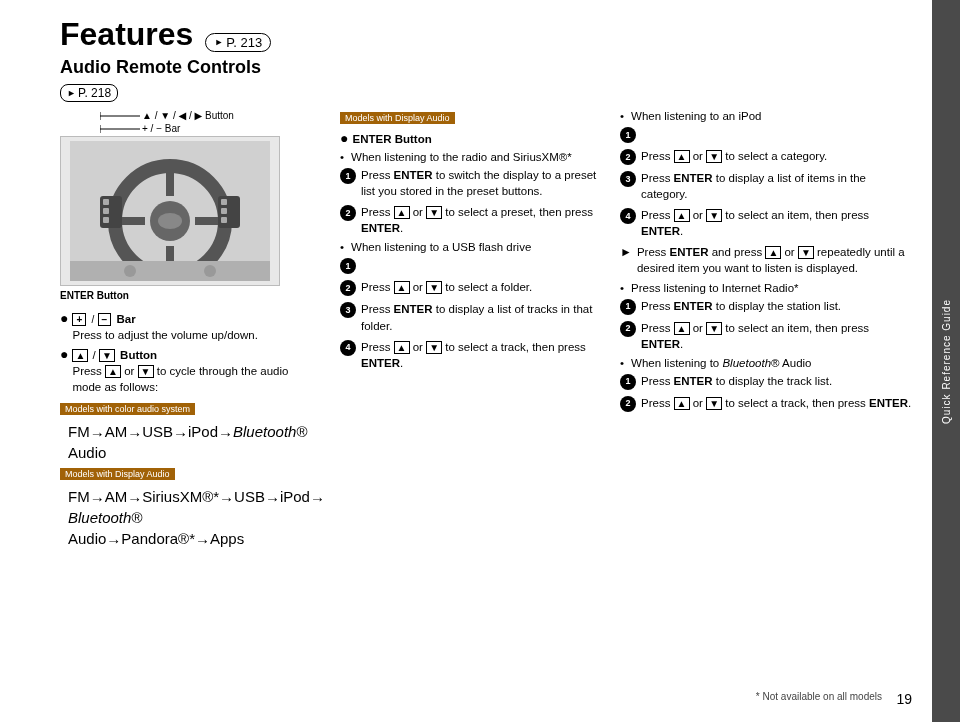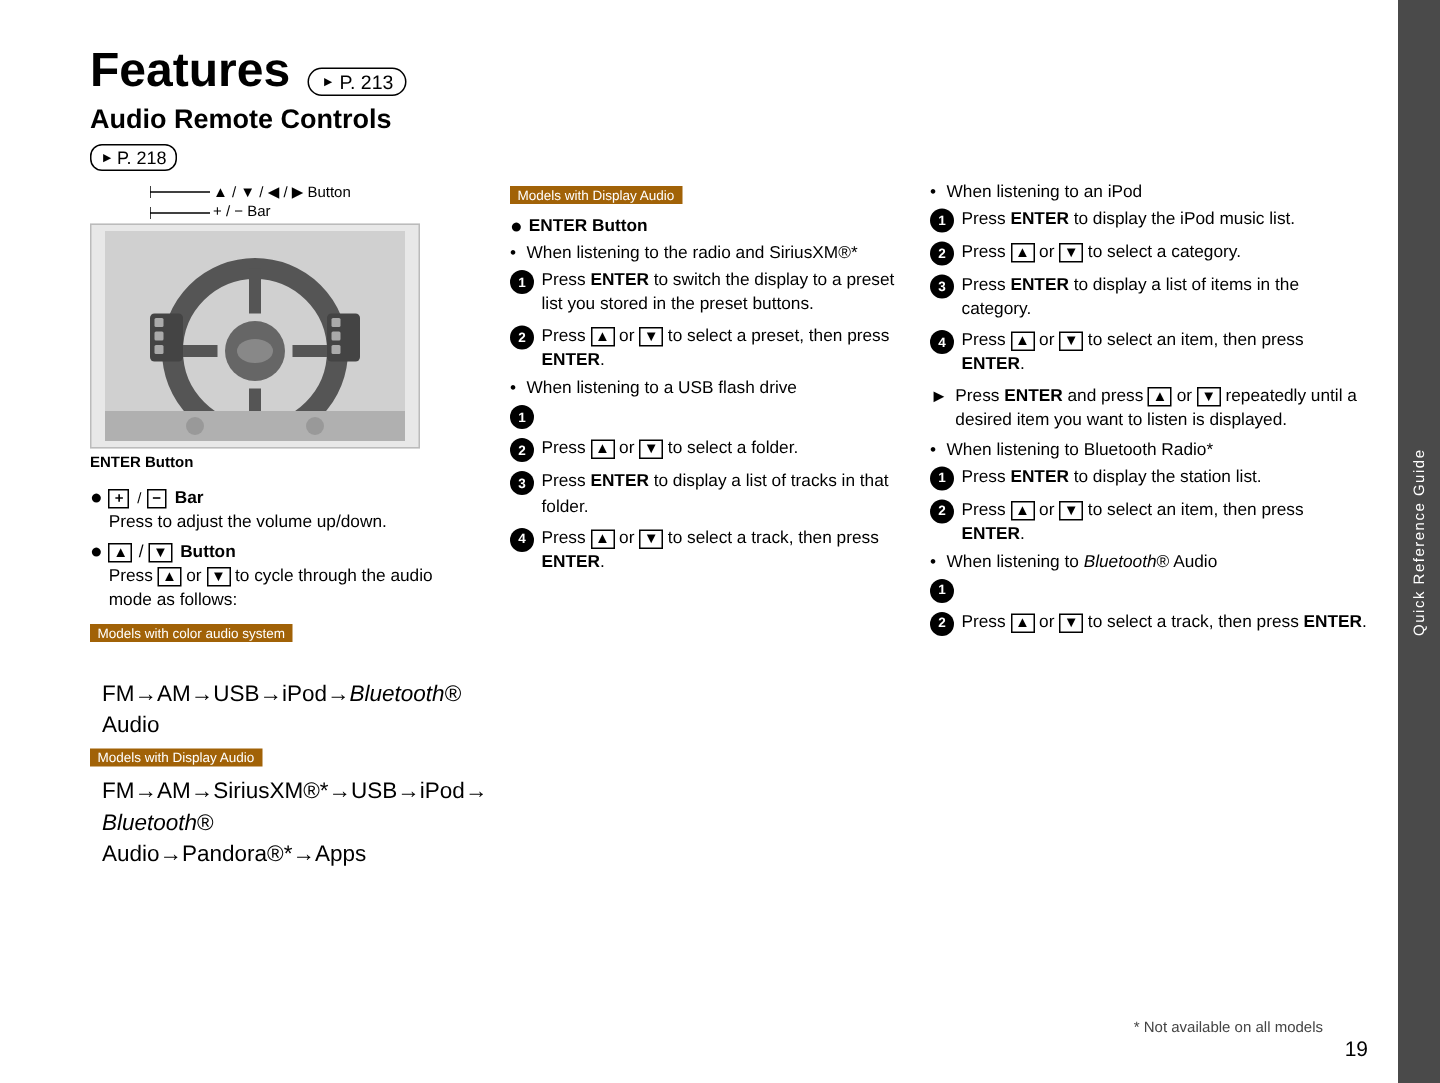--- a/index.html
+++ b/index.html
@@ -7,21 +7,21 @@
       font-family: Arial, Helvetica, sans-serif;
       font-size: 12px;
       background: #fff;
       width: 960px;
       height: 722px;
       overflow: hidden;
       display: flex;
     }
     .main-content {
       flex: 1;
-      padding: 28px 20px 20px 60px;
+      padding: 16px 20px 20px 60px;
       position: relative;
     }
     .right-sidebar {
       width: 28px;
       background: #4a4a4a;
       display: flex;
       align-items: center;
       justify-content: center;
     }
     .sidebar-text {
@@ -152,21 +152,21 @@
       margin-left: 0;
     }
     .arrow-sym {
       font-size: 12px;
       flex-shrink: 0;
     }
     .italic { font-style: italic; text-align: center; }
     b { font-weight: bold; }
     .footer-note {
       position: absolute;
-      bottom: 31px;
+      bottom: 20px;
       right: 50px;
       font-size: 10px;
       color: #444;
     }
     .page-num {
       position: absolute;
       bottom: 15px;
       right: 20px;
       font-size: 14px;
       font-weight: normal;
@@ -280,21 +280,21 @@
             <b> Button</b><br>
             <span>Press </span>
             <span style="font-size:10px; border:1px solid #000; padding:0 2px; font-weight:bold;">▲</span>
             <span> or </span>
             <span style="font-size:10px; border:1px solid #000; padding:0 2px; font-weight:bold;">▼</span>
             <span> to cycle through the audio mode as follows:</span>
           </div>
         </div>
       </div>
 
-      <div style="margin-bottom:21px;">
+      <div style="margin-bottom:3px;">
         <span class="label-tag">Models with color audio system</span>
       </div>
       <div class="flow-text">
         FM→AM→USB→iPod→<span class="italic">Bluetooth</span>® Audio
       </div>
 
       <div style="margin-bottom:3px;">
         <span class="label-tag">Models with Display Audio</span>
       </div>
       <div class="flow-text">
@@ -369,23 +369,20 @@
     <div class="right-col">
 
       <div class="when-bullet" style="margin-bottom:4px; font-size:11.5px;">
         <span style="margin-right:3px;">•</span>
         <span>When listening to an iPod</span>
       </div>
 
       <div>
         <div class="numbered-item">
           <div class="num-circle">1</div>
-          <div>
-            Press <b>ENTER</b> to display the iPod music list.
-          </div>
         </div>
         <div class="numbered-item">
           <div class="num-circle">2</div>
           <div>
             Press <span style="font-size:10px; border:1px solid #000; padding:0 2px; font-weight:bold;">▲</span> or <span style="font-size:10px; border:1px solid #000; padding:0 2px; font-weight:bold;">▼</span> to select a category.
           </div>
         </div>
         <div class="numbered-item">
           <div class="num-circle">3</div>
           <div>
@@ -401,21 +398,21 @@
         <div class="arrow-bullet">
           <span class="arrow-sym">►</span>
           <div>
             Press <b>ENTER</b> and press <span style="font-size:10px; border:1px solid #000; padding:0 2px; font-weight:bold;">▲</span> or <span style="font-size:10px; border:1px solid #000; padding:0 2px; font-weight:bold;">▼</span> repeatedly until a desired item you want to listen is displayed.
           </div>
         </div>
       </div>
 
       <div class="when-bullet" style="margin: 5px 0 4px; font-size:11.5px;">
         <span style="margin-right:3px;">•</span>
-        <span>When listening to Bluetooth Radio*</span>
+        <span>Press listening to Internet Radio*</span>
       </div>
 
       <div>
         <div class="numbered-item">
           <div class="num-circle">1</div>
           <div>
             Press <b>ENTER</b> to display the station list.
           </div>
         </div>
         <div class="numbered-item">
@@ -427,20 +424,23 @@
       </div>
 
       <div class="when-bullet" style="margin: 5px 0 4px; font-size:11.5px;">
         <span style="margin-right:3px;">•</span>
         <span>When listening to <span class="italic">Bluetooth</span>® Audio</span>
       </div>
 
       <div>
         <div class="numbered-item">
           <div class="num-circle">1</div>
+          <div>
+            Press <b>ENTER</b> to display the track list.
+          </div>
         </div>
         <div class="numbered-item">
           <div class="num-circle">2</div>
           <div>
             Press <span style="font-size:10px; border:1px solid #000; padding:0 2px; font-weight:bold;">▲</span> or <span style="font-size:10px; border:1px solid #000; padding:0 2px; font-weight:bold;">▼</span> to select a track, then press <b>ENTER</b>.
           </div>
         </div>
       </div>
 
     </div>

